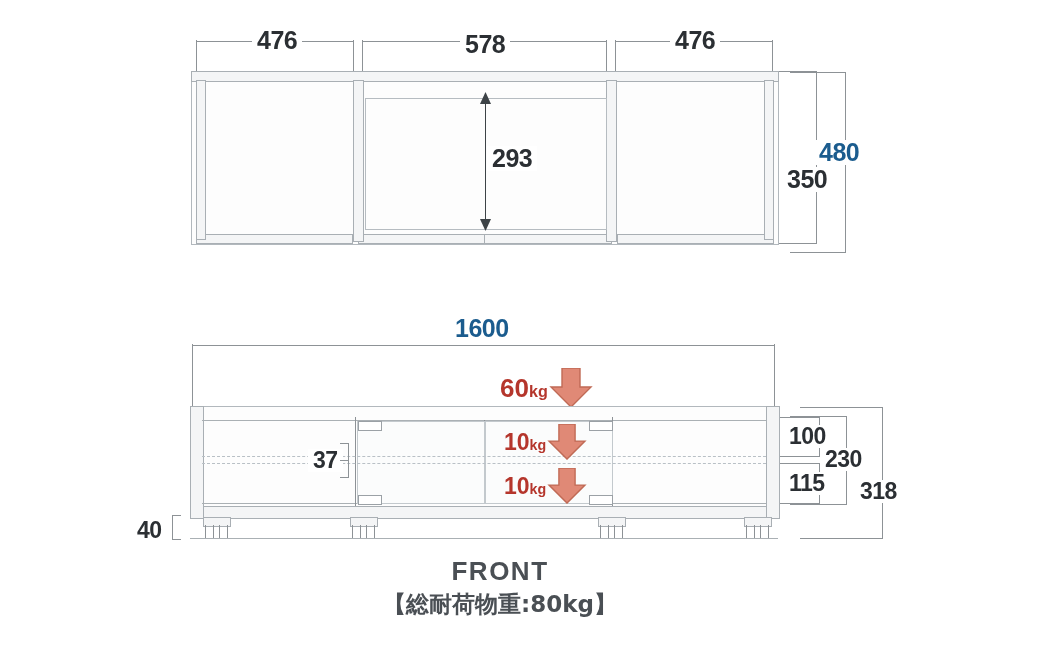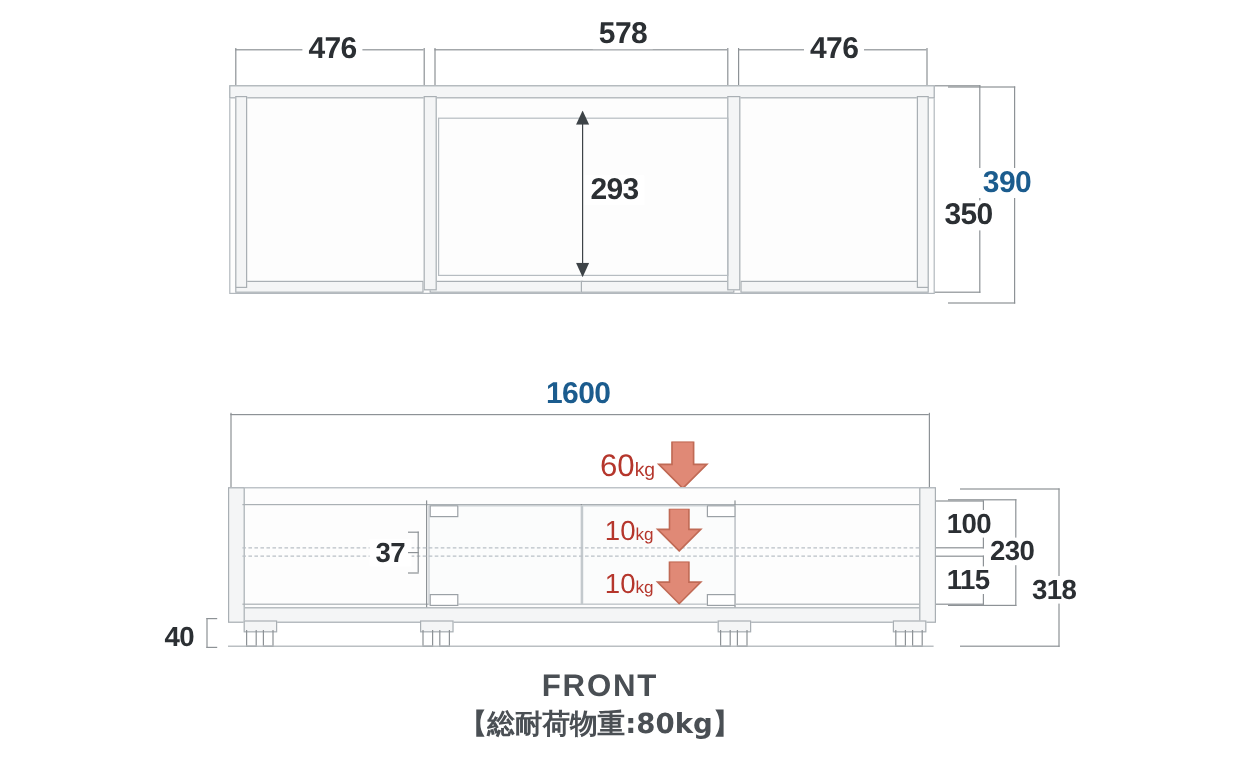--- a/index.html
+++ b/index.html
@@ -27,21 +27,21 @@
   .caption{position:absolute;font-weight:bold;color:#4a4f54;white-space:nowrap;
            text-align:center;line-height:1;}
   .caption.top{font-size:25px;letter-spacing:1px;}
   .caption.front{font-size:26px;letter-spacing:1.5px;}
   .subcaption{position:absolute;font-size:23px;font-weight:bold;color:#4a4f54;
               white-space:nowrap;text-align:center;line-height:1;
               font-family:"DejaVu Sans","Liberation Sans",sans-serif;}
 
   
   .loadgrp{position:absolute;display:flex;align-items:center;gap:1px;}
-  .loadnum{font-weight:normal;color:#b5362c;line-height:1;}
+  .loadnum{font-weight:bold;color:#b5362c;line-height:1;}
   .loadnum .kg{font-size:0.62em;}
   .arrow{display:block;}
 
   
   .panel{position:absolute;background:#fdfdfd;border:1.3px solid #b2b8bd;}
   .bar{position:absolute;background:#f4f5f6;border:1.3px solid #a9afb4;}
   .corner{position:absolute;background:#ffffff;border:1.2px solid #9ba1a6;}
 </style>
 </head>
 <body>
@@ -53,21 +53,21 @@
   <div class="vline" style="left:362px;top:40px;height:32px;"></div>
   <div class="vline" style="left:606px;top:40px;height:32px;"></div>
   <div class="vline" style="left:615px;top:40px;height:32px;"></div>
   <div class="vline" style="left:772px;top:40px;height:32px;"></div>
 
   <div class="hline" style="left:196px;top:41px;width:157px;"></div>
   <div class="hline" style="left:362px;top:41px;width:244px;"></div>
   <div class="hline" style="left:615px;top:41px;width:157px;"></div>
 
   <div class="dimtxt big" style="left:252px;top:28px;">476</div>
-  <div class="dimtxt big" style="left:460px;top:16px;margin-left:34px;">578</div>
+  <div class="dimtxt big" style="left:460px;top:32px;">578</div>
   <div class="dimtxt big" style="left:670px;top:28px;">476</div>
 
   <div class="panel" style="left:191px;top:71px;width:586px;height:172px;"></div>
 
   <div class="bar" style="left:191px;top:71px;width:586px;height:9px;"></div>
 
   <div class="bar" style="left:196px;top:234px;width:155px;height:8px;"></div>
   <div class="bar" style="left:358px;top:234px;width:126px;height:8px;"></div>
   <div class="bar" style="left:484px;top:234px;width:126px;height:8px;"></div>
   <div class="bar" style="left:617px;top:234px;width:155px;height:8px;"></div>
@@ -91,21 +91,21 @@
   <div class="dimtxt big" style="left:487px;top:146px;">293</div>
 
   <div class="hline" style="left:779px;top:71px;width:38px;"></div>
   <div class="hline" style="left:779px;top:243px;width:38px;"></div>
   <div class="vline" style="left:816px;top:71px;height:173px;"></div>
   <div class="dimtxt big" style="left:782px;top:167px;">350</div>
 
   <div class="hline" style="left:790px;top:72px;width:56px;"></div>
   <div class="hline" style="left:790px;top:252px;width:56px;"></div>
   <div class="vline" style="left:845px;top:72px;height:181px;"></div>
-  <div class="dimtxt big blue" style="left:814px;top:140px;">390</div>
+  <div class="dimtxt big blue" style="left:814px;top:140px;">480</div>
 
 </div>
 
 <div class="abs" style="left:0;top:300px;width:1040px;height:347px;">
 
   <div class="vline" style="left:192px;top:44px;height:68px;"></div>
   <div class="vline" style="left:774px;top:44px;height:68px;"></div>
   <div class="hline" style="left:192px;top:45px;width:582px;"></div>
   <div class="dimtxt big blue" style="left:450px;top:16px;">1600</div>
 

